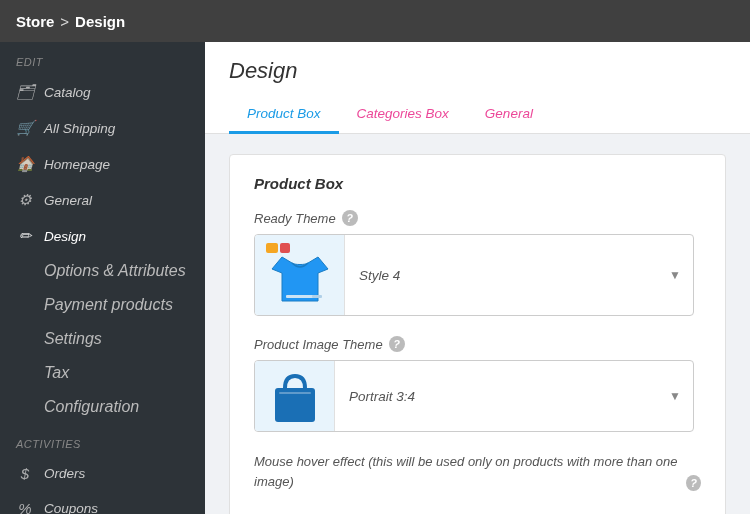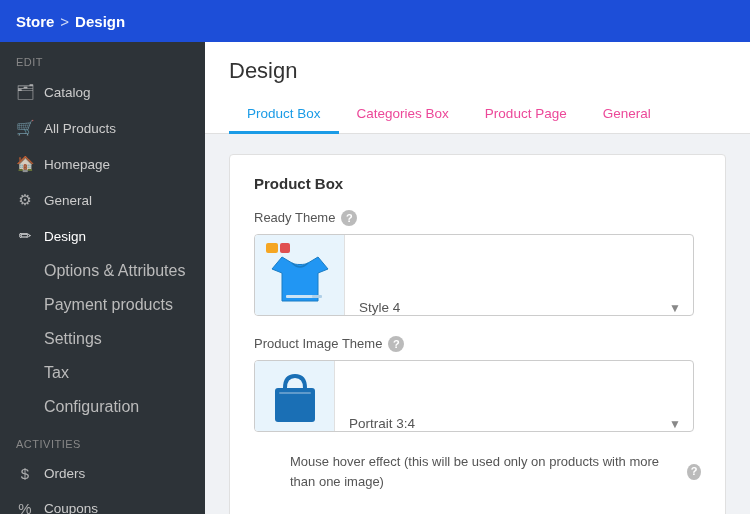--- a/index.html
+++ b/index.html
@@ -1,20 +1,20 @@
 <!DOCTYPE html>
 <html><head>
   <meta charset="utf-8">
   <style>
     * { box-sizing: border-box; margin: 0; padding: 0; }
     body { font-family: 'Segoe UI', Arial, sans-serif; font-size: 14px; background: #f0f2f5; color: #333; }
 
     
     .topbar {
-      background: #1d4ed8;
+      background: #404040;
       color: white;
       height: 42px;
       display: flex;
       align-items: center;
       padding: 0 16px;
       font-size: 15px;
     }
     .topbar-store {
       font-weight: 600;
       color: white;
@@ -26,20 +26,21 @@
     .topbar-current {
       font-weight: 600;
       color: white;
     }
 
     
     .layout {
       display: flex;
       height: calc(514px - 42px);
       overflow: hidden;
+      font-style: italic;
     }
 
     
     .sidebar {
       width: 205px;
       background: #2d3338;
       color: #ccc;
       flex-shrink: 0;
       overflow-y: auto;
     }
@@ -129,20 +130,21 @@
 
     
     .field-group {
       margin-bottom: 20px;
     }
     .field-label {
       font-size: 13px;
       color: #555;
       margin-bottom: 8px;
       display: flex;
+      align-items: center;
       gap: 6px;
     }
     .help-icon {
       width: 16px;
       height: 16px;
       border-radius: 50%;
       background: #bbb;
       color: white;
       font-size: 11px;
       display: inline-flex;
@@ -151,21 +153,21 @@
       cursor: pointer;
       font-weight: 600;
     }
 
     
     .select-box {
       border: 1px solid #ccc;
       border-radius: 4px;
       background: white;
       display: flex;
-      align-items: flex-end;
+      align-items: center;
       cursor: pointer;
       overflow: hidden;
       max-width: 440px;
     }
     .select-preview {
       width: 90px;
       height: 80px;
       background: #e8f4fc;
       display: flex;
       align-items: center;
@@ -189,23 +191,22 @@
       font-size: 12px;
     }
 
     
     .hover-note {
       font-size: 13px;
       color: #555;
       margin-bottom: 8px;
       line-height: 1.5;
       display: flex;
-      align-items: center;
+      align-items: flex-end;
       gap: 0;
-      margin-left: 36px;
     }
   </style>
 </head>
 <body>
 
 <div class="topbar">
   <span class="topbar-store">Store</span>
   <span class="topbar-sep">&gt;</span>
   <span class="topbar-current">Design</span>
 </div>
@@ -214,21 +215,21 @@
 
   <nav class="sidebar">
     <div class="sidebar-section-label">Edit</div>
 
     <div class="sidebar-item">
       <span class="icon">🗂</span>
       <span>Catalog</span>
     </div>
     <div class="sidebar-item">
       <span class="icon">🛒</span>
-      <span>All Products</span>
+      <span>All Shipping</span>
     </div>
     <div class="sidebar-item">
       <span class="icon">🏠</span>
       <span>Homepage</span>
     </div>
     <div class="sidebar-item">
       <span class="icon">⚙</span>
       <span>General</span>
     </div>
     <div class="sidebar-item active">
@@ -253,21 +254,20 @@
       <span>Coupons</span>
     </div>
   </nav>
 
   <div class="main">
     <div class="main-header">
       <h1 class="main-title">Design</h1>
       <div class="tabs">
         <div class="tab active">Product Box</div>
         <div class="tab">Categories Box</div>
-        <div class="tab">Product Page</div>
         <div class="tab">General</div>
       </div>
     </div>
 
     <div class="content">
       <div class="card">
         <div class="card-title">Product Box</div>
 
         <div class="field-group">
           <div class="field-label">

